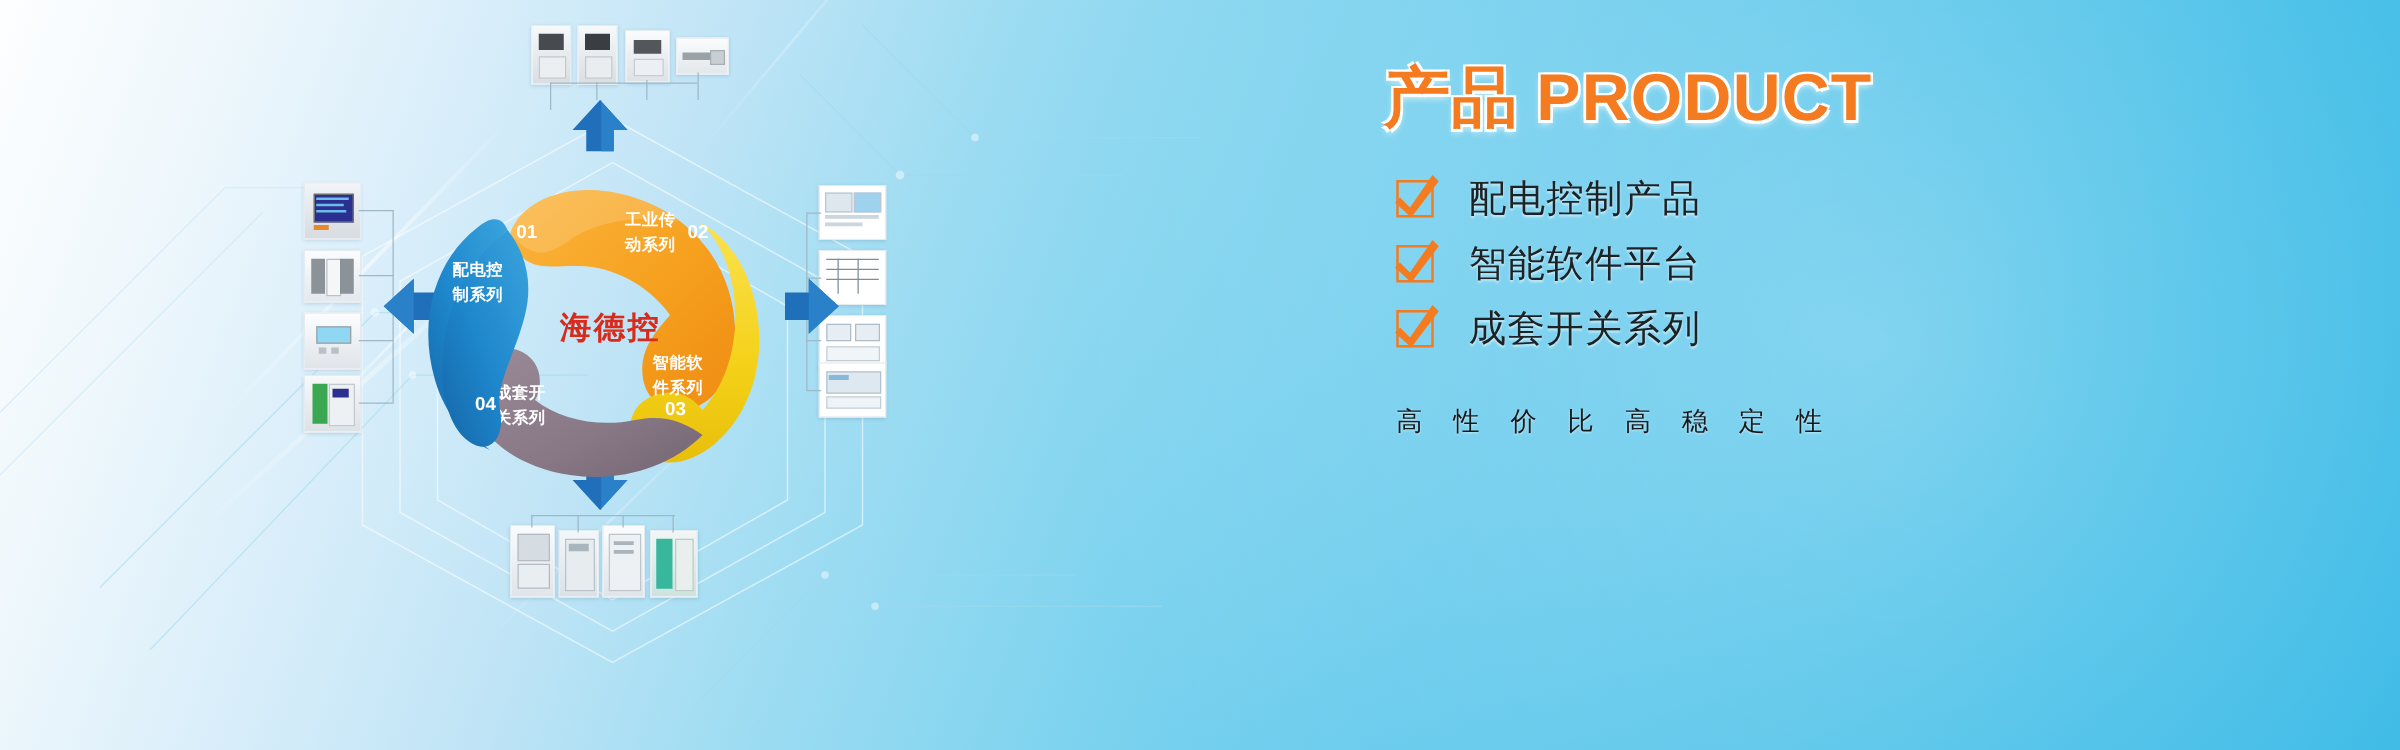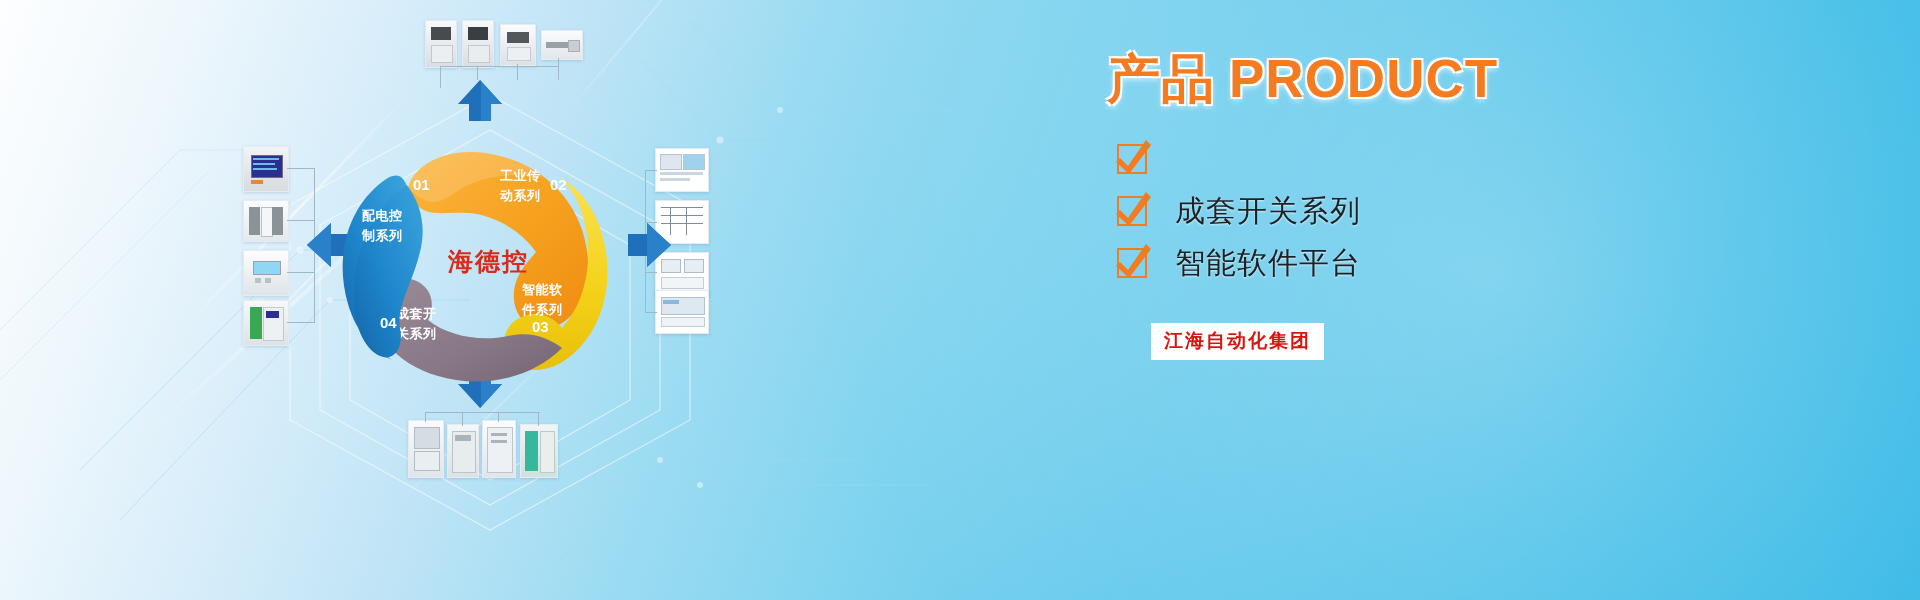--- a/index.html
+++ b/index.html
@@ -340,37 +340,38 @@
       <span class="hl-cn">产品</span><span class="hl-en">PRODUCT</span>
     </div>
 
     <ul id="features">
       <li>
         <span class="check">
           <svg width="38" height="40" viewBox="0 0 38 40">
             <path d="M5 21 L13 29 L31 3 L36 8 L14 37 L1 25 Z" fill="#f47b20"></path>
           </svg>
         </span>
+        <span class="feat-text">配电控制产品</span>
+      </li>
+      <li>
+        <span class="check">
+          <svg width="38" height="40" viewBox="0 0 38 40">
+            <path d="M5 21 L13 29 L31 3 L36 8 L14 37 L1 25 Z" fill="#f47b20"></path>
+          </svg>
+        </span>
+        <span class="feat-text">智能软件平台</span>
       </li>
       <li>
         <span class="check">
           <svg width="38" height="40" viewBox="0 0 38 40">
             <path d="M5 21 L13 29 L31 3 L36 8 L14 37 L1 25 Z" fill="#f47b20"></path>
           </svg>
         </span>
         <span class="feat-text">成套开关系列</span>
       </li>
-      <li>
-        <span class="check">
-          <svg width="38" height="40" viewBox="0 0 38 40">
-            <path d="M5 21 L13 29 L31 3 L36 8 L14 37 L1 25 Z" fill="#f47b20"></path>
-          </svg>
-        </span>
-        <span class="feat-text">智能软件平台</span>
-      </li>
     </ul>
 
     <div id="tagline-row">
-      <span id="badge">江海自动化集团</span>
+      <span id="tagline">高 性 价 比   高 稳 定 性</span>
     </div>
 
   </div>
 </div>
 
 </body></html>

